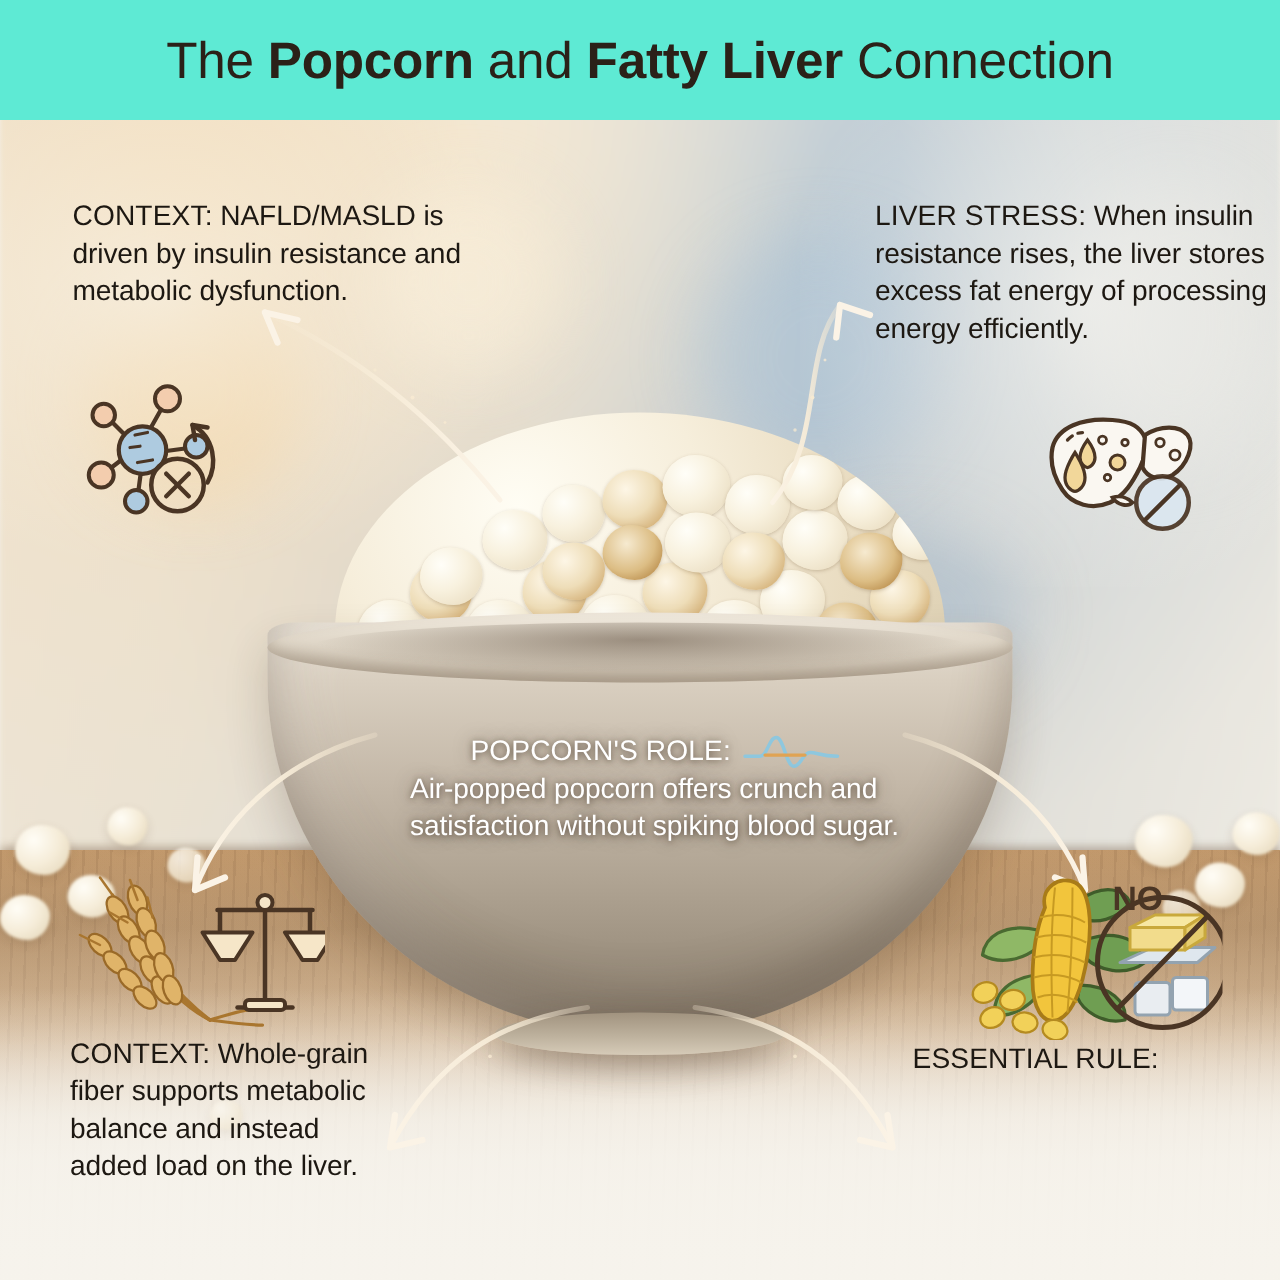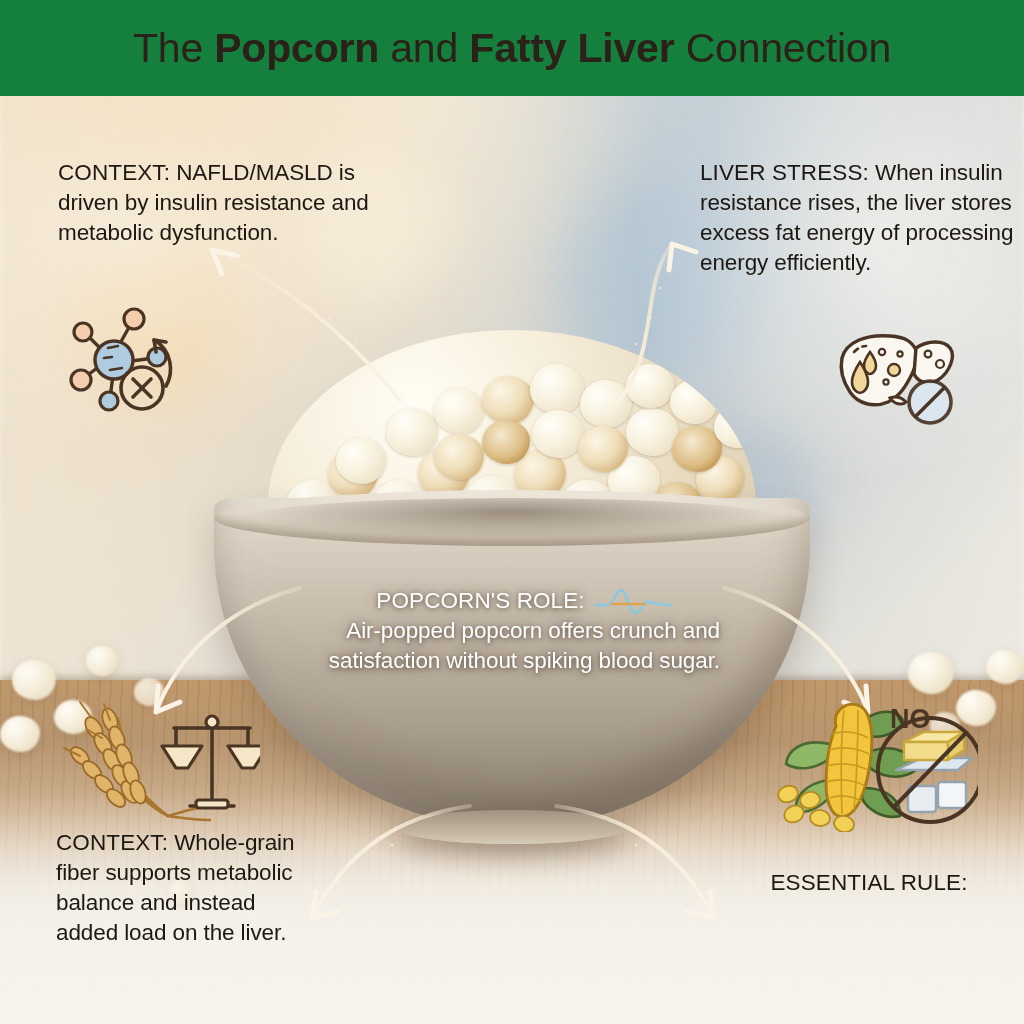--- a/index.html
+++ b/index.html
@@ -15,21 +15,21 @@
     font-family: "Liberation Sans", sans-serif;
     background: #f3efe7;
   }
 
   
   .header-band {
     position: absolute;
     left: 0; top: 0;
     width: 1024px;
     height: 96px;
-    background: #15803d;
+    background: #5eead4;
     z-index: 60;
     display: flex;
     align-items: center;
     justify-content: center;
   }
   .title {
     font-size: 41px;
     letter-spacing: -0.2px;
     color: #2b2118;
     white-space: nowrap;
@@ -187,23 +187,23 @@
     font-weight: 400;
     letter-spacing: 0.1px;
   }
   .callout.light {
     color: #ffffff;
     text-shadow: 0 1px 5px rgba(48,33,20,0.65), 0 0 16px rgba(48,33,20,0.40);
   }
 
   #callout-context   { left: 58px;  top: 158px;  width: 330px; }
   #callout-liver     { left: 700px; top: 158px;  width: 318px; }
-  #callout-role      { left: 328px; top: 586px;  width: 392px; text-align: right; }
+  #callout-role      { left: 328px; top: 586px;  width: 392px; text-align: left; }
   #callout-benefit   { left: 56px;  top: 828px;  width: 260px; }
-  #callout-rule      { left: 730px; top: 868px;  width: 278px; text-align: center; }
+  #callout-rule      { left: 730px; top: 832px;  width: 278px; text-align: left; }
 
   .role-head {
     display: flex;
     align-items: center;
     justify-content: center;
     gap: 9px;
     white-space: nowrap;
   }
   .glucose-wave { flex: 0 0 auto; }
 

